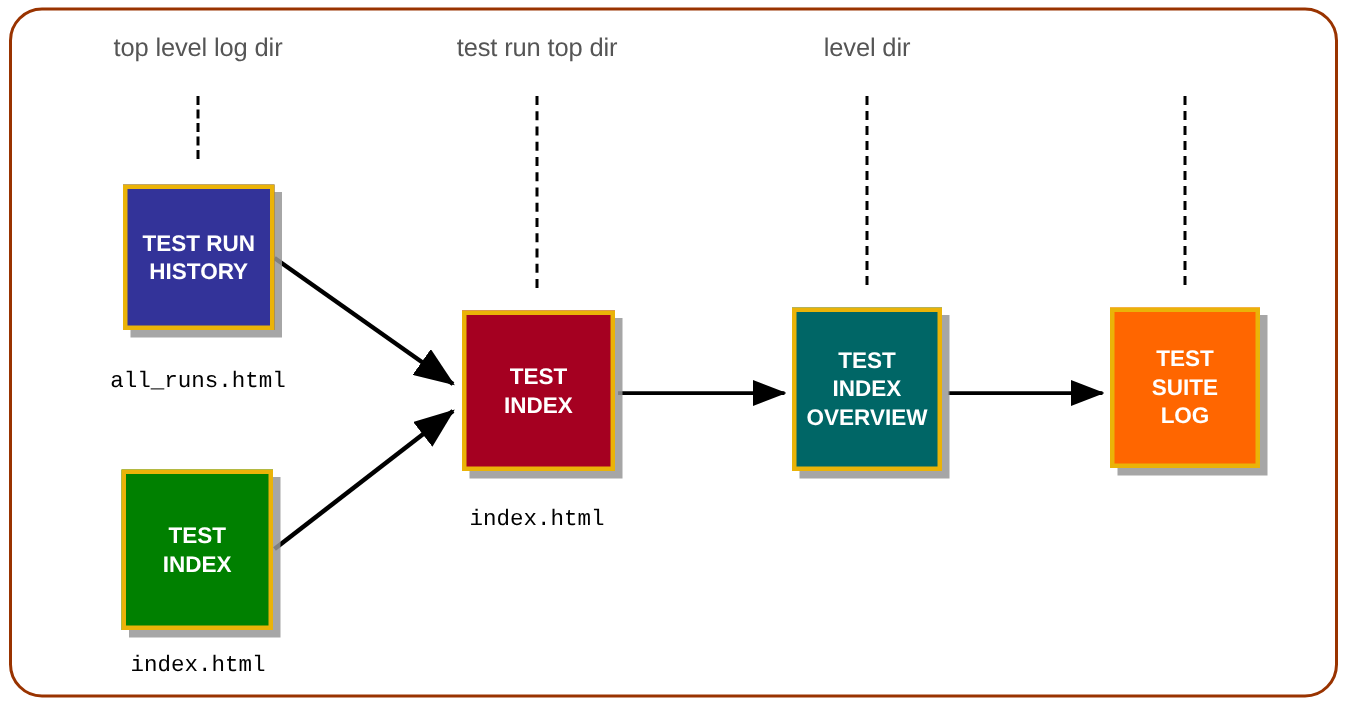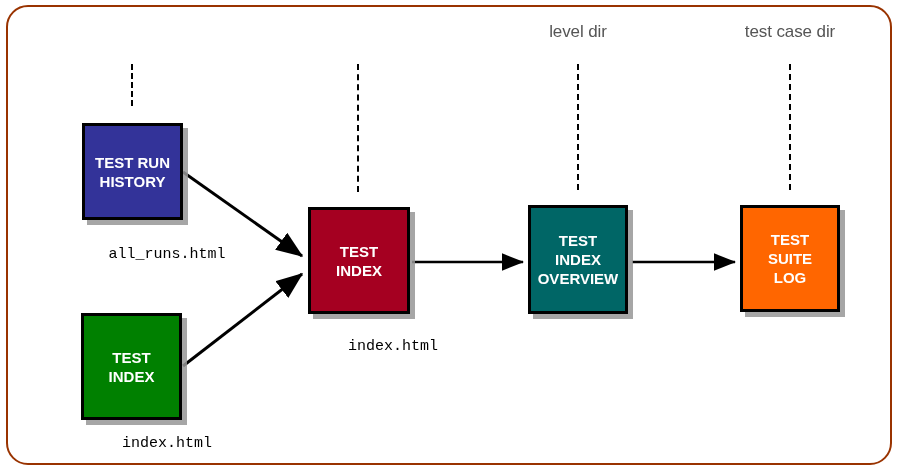--- a/index.html
+++ b/index.html
@@ -46,21 +46,21 @@
   .col-dash {
     position: absolute;
     width: 0;
     border-left: 2px dashed #000000;
     transform: translateX(-1px);
   }
   
   .node {
     position: absolute;
     box-sizing: border-box;
-    border: 3px solid #000000;
+    border: 3px solid #eab308;
     color: #ffffff;
     font-family: "Liberation Sans", sans-serif;
     font-weight: bold;
     font-size: 15px;
     line-height: 19px;
     display: flex;
     flex-direction: column;
     align-items: center;
     justify-content: center;
     text-align: center;
@@ -69,40 +69,40 @@
   }
   .node span { display: block; }
   
   .file-label {
     position: absolute;
     color: #000000;
     font-family: "Liberation Mono", monospace;
     font-size: 15px;
     white-space: nowrap;
     transform: translateX(-50%);
-    margin-left: 35px;
   }
   #edges {
     position: absolute;
     left: 0;
     top: 0;
     width: 899px;
     height: 469px;
     pointer-events: none;
   }
 </style>
 </head>
 <body>
 
 <div id="canvas">
 
   <div id="frame"></div>
 
+  <div class="col-header" style="left:132px; top:22px;">top level log dir</div>
+  <div class="col-header" style="left:358px; top:22px;">test run top dir</div>
   <div class="col-header" style="left:578px; top:22px;">level dir</div>
-  <div class="col-header" style="left:790px; top:22px;">test case dir</div>
 
   <div class="col-dash" style="left:132px; top:64px; height:42px;"></div>
   <div class="col-dash" style="left:358px; top:64px; height:128px;"></div>
   <div class="col-dash" style="left:578px; top:64px; height:126px;"></div>
   <div class="col-dash" style="left:790px; top:64px; height:126px;"></div>
 
   <svg id="edges" viewBox="0 0 899 469" xmlns="http://www.w3.org/2000/svg">
     <defs>
       <marker id="arrowhead" markerWidth="9" markerHeight="7" refX="8.5" refY="3.5" orient="auto" markerUnits="strokeWidth">
         <polygon points="0 0, 9 3.5, 0 7" fill="#000000"></polygon>

